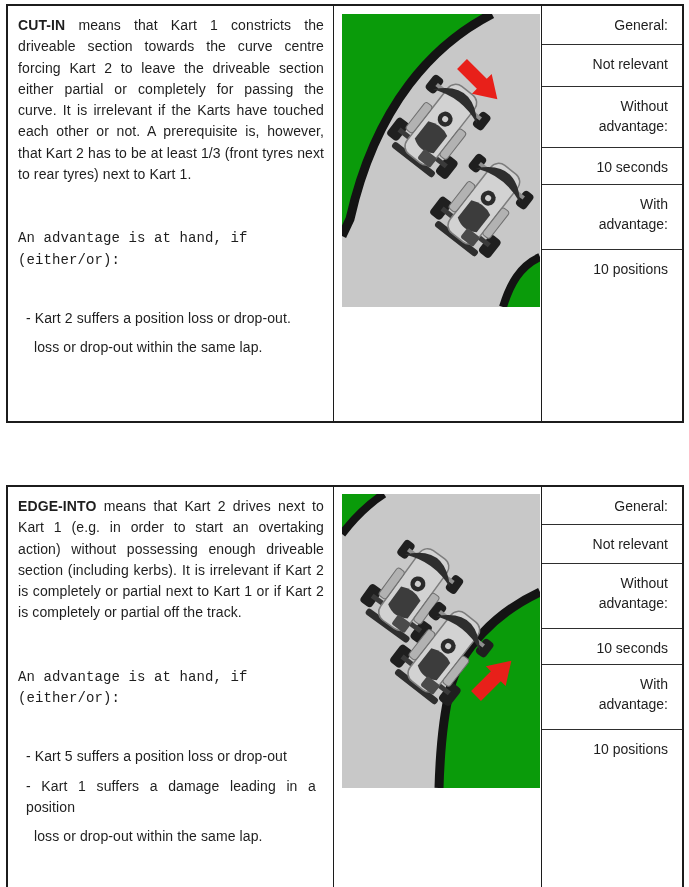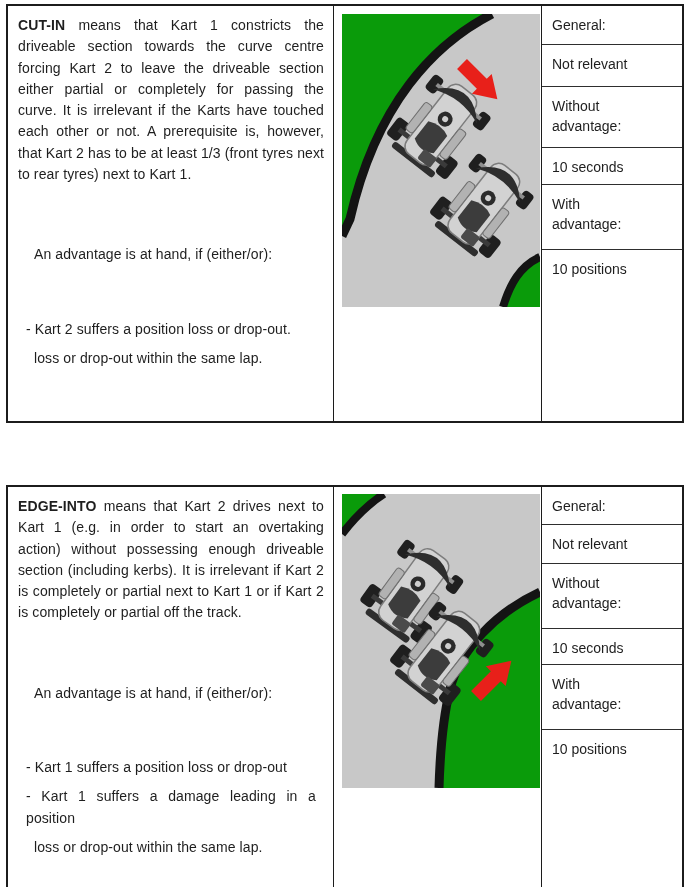--- a/index.html
+++ b/index.html
@@ -18,37 +18,38 @@
 
   .desc-cell {
     border-right:1.5px solid #1c1c1c; box-sizing:border-box;
     padding:9px 9px 0 10px; font-size:14px; line-height:21.3px;
     letter-spacing:0.1px;
   }
   .desc-para { margin:0; text-align:justify; }
   .rule-term { font-weight:700; }
   .spacer-lg { height:43px; }
   .spacer-sm { height:29px; }
-  .adv-intro { margin:16px; }
+  .adv-intro { margin:0;font-family:Liberation Mono, monospace; }
   .adv-item  { margin:8px; text-align:justify; white-space:pre-wrap; }
 
   .figure-cell {
     border-right:1.5px solid #1c1c1c; box-sizing:border-box;
     padding:8px 0 0 8px;
   }
   #table-edge-into .figure-cell { padding-top:7px; }
   .track-svg { display:block; }
 
   .penalty-col { display:grid; }
   #table-cut-in    .penalty-col { grid-template-rows:39px 42px 61px 37px 65px 1fr; }
   #table-edge-into .penalty-col { grid-template-rows:38px 39px 65px 36px 65px 1fr; }
   .penalty-row {
     box-sizing:border-box; border-bottom:1.5px solid #2e2e2e;
     padding:9px 14px 0 10px; font-size:14px; line-height:20px;
     white-space:pre-line;
+    text-align:right;
   }
   .penalty-row:last-child { border-bottom:none; }
 </style>
 </head>
 <body>
 
 <div class="page">
 
   <svg width="0" height="0" style="position:absolute">
     <defs>
@@ -109,21 +110,21 @@
     </div>
   </div>
 
   <div class="rule-table" id="table-edge-into">
 
     <div class="desc-cell">
       <p class="desc-para"><span class="rule-term">EDGE-INTO</span> <span>means that Kart 2 drives next to Kart 1 (e.g. in order to start an overtaking action) without possessing enough driveable section (including kerbs). It is irrelevant if Kart 2 is completely or partial next to Kart 1 or if Kart 2 is completely or partial off the track.</span></p>
       <div class="spacer-lg"></div>
       <p class="adv-intro">An advantage is at hand, if (either/or):</p>
       <div class="spacer-sm"></div>
-      <p class="adv-item">- Kart 1 suffers a position loss or drop-out</p>
+      <p class="adv-item">- Kart 5 suffers a position loss or drop-out</p>
       <p class="adv-item">- Kart 1 suffers a damage leading in a position</p>
       <p class="adv-item">  loss or drop-out within the same lap.</p>
     </div>
 
     <div class="figure-cell">
       <svg class="track-svg" width="198" height="294" viewBox="0 0 198 294">
         <rect width="198" height="294" fill="#c8c8c8"></rect>
         <path d="M 0 0 L 42 0 Q 20 14 0 40 Z" fill="#0a9b0a"></path>
         <path d="M 42 0 Q 20 14 0 40" stroke="#141414" stroke-width="8" fill="none"></path>
         <path d="M 198 98 C 155 118 118 155 108 195 C 100 228 98 260 97 294 L 198 294 Z" fill="#0a9b0a"></path>

